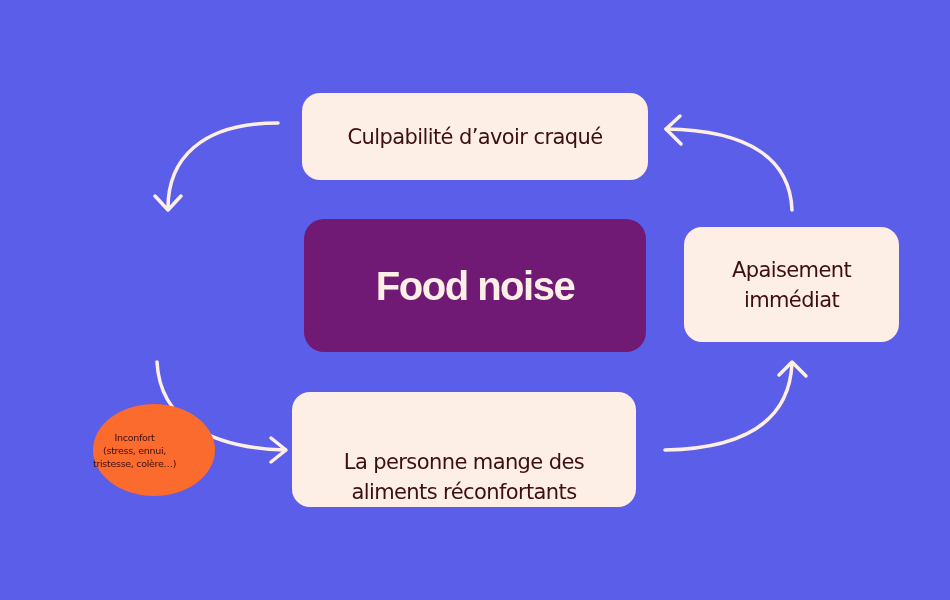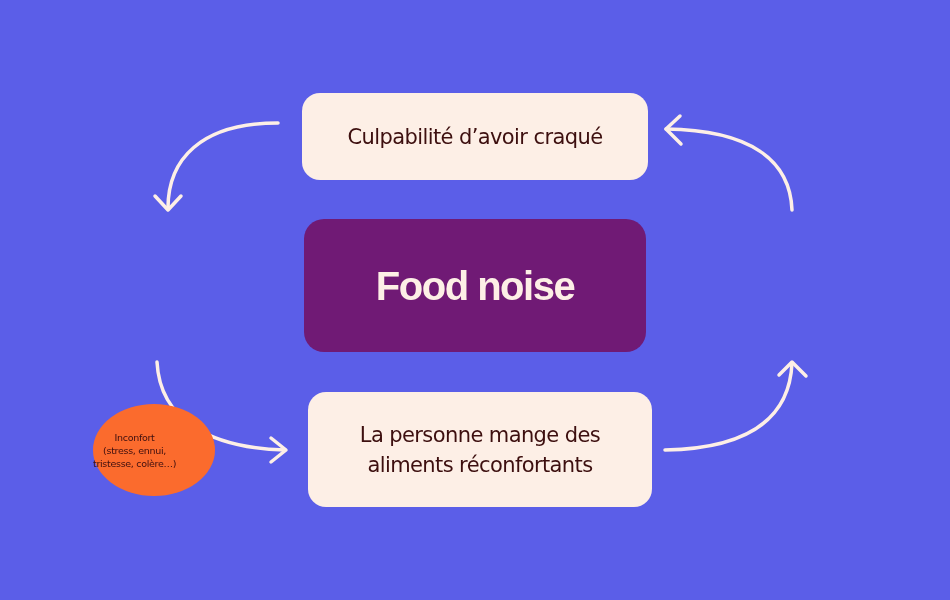--- a/index.html
+++ b/index.html
@@ -18,21 +18,21 @@
       text-align: center;
       font-size: 21px;
       line-height: 30px;
       letter-spacing: -0.6px;
       box-sizing: border-box;
     }
     .box span { white-space: pre-line; }
     #box-top { left: 302px; top: 93px; width: 346px; height: 87px; }
     #box-left { left: 50px; top: 227px; width: 215px; height: 115px; }
     #box-right { left: 684px; top: 227px; width: 215px; height: 115px; }
-    #box-bottom { left: 308px; top: 392px; width: 344px; height: 115px; }
+    #box-bottom { left: 292px; top: 392px; width: 344px; height: 115px; align-items: flex-end; }
     #box-center {
       left: 304px; top: 219px; width: 342px; height: 133px;
       background: #701a75; color: #fdefe6;
       font-family: "Liberation Sans", sans-serif;
       font-weight: bold; font-size: 40px; letter-spacing: -1.5px;
       border-radius: 20px;
     }
     .bubble {
       position: absolute; left: 93px; top: 404px; width: 122px; height: 92px;
       background: #fb6b2d; color: #3d0f0f;
@@ -71,20 +71,24 @@
 
   <div class="box" id="box-top">
     <span>Culpabilité d’avoir craqué</span>
   </div>
 
 
   <div class="box" id="box-center">
     <span>Food noise</span>
   </div>
 
+  <div class="box" id="box-right">
+    <span>Apaisement
+immédiat</span>
+  </div>
 
   <div class="box" id="box-bottom">
     <span>La personne mange des
 aliments réconfortants</span>
   </div>
 
   <div class="bubble">
     <span>Inconfort
 (stress, ennui,
 tristesse, colère…)</span>

